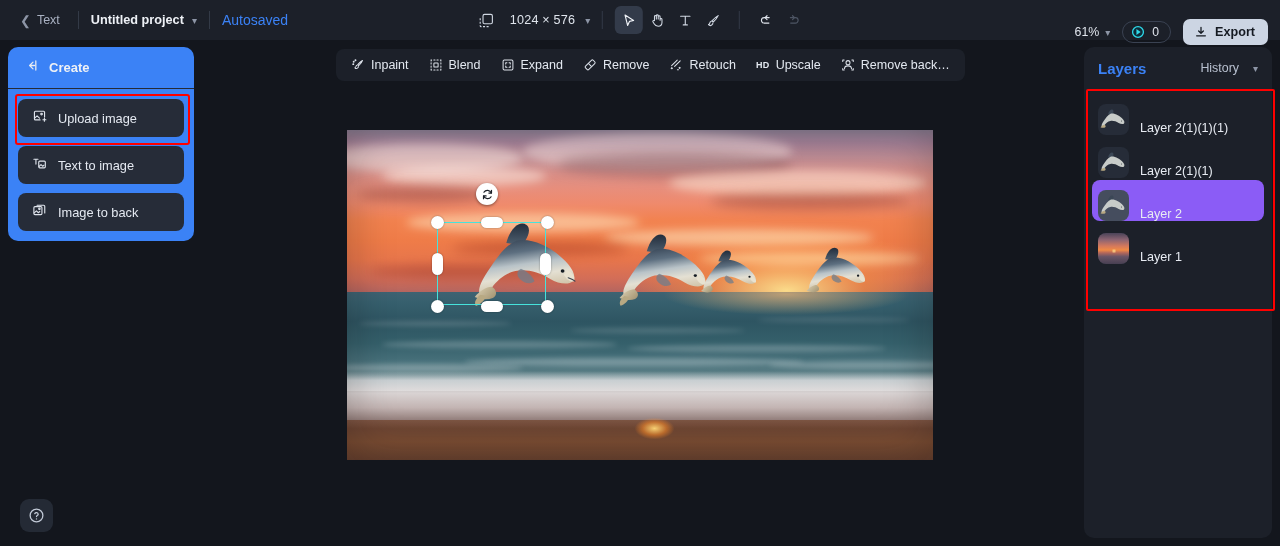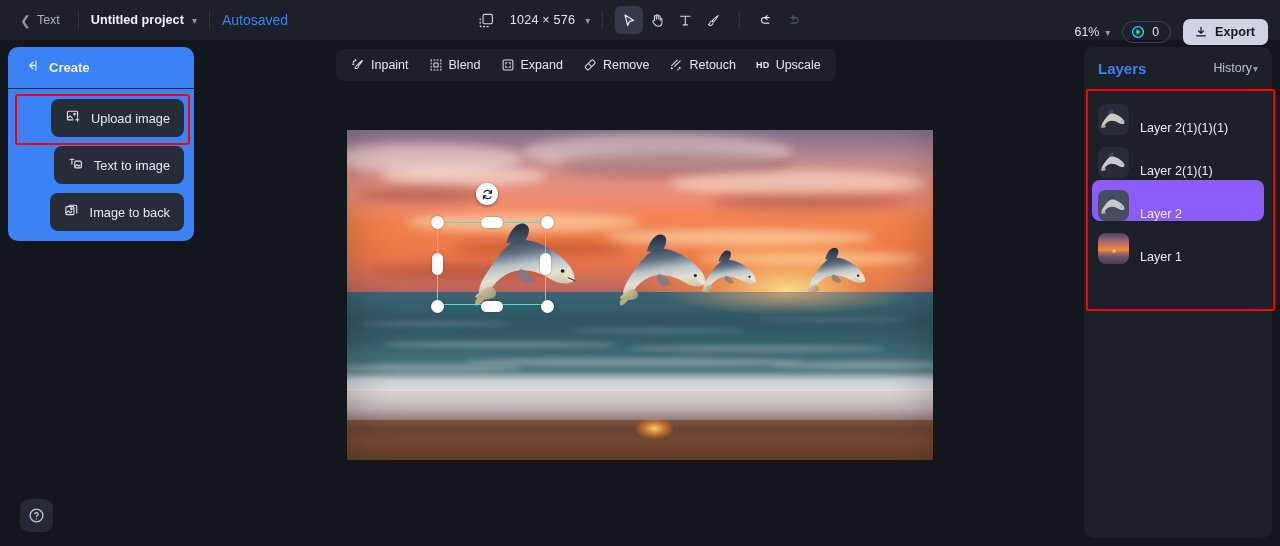--- a/index.html
+++ b/index.html
@@ -61,21 +61,21 @@
   
   .leftpanel {
     position: absolute; left: 8px; top: 47px; width: 186px;
     background: #3b82f6; border-radius: 10px; padding-bottom: 10px;
   }
   .lp-head {
     height: 42px; display: flex; align-items: center; gap: 10px;
     padding: 0 16px; border-bottom: 1px solid #252b36;
   }
   .lp-title { color: #eef1f6; font-size: 13px; font-weight: 700; }
-  .lp-body { padding: 10px 10px 0 10px; display: flex; flex-direction: column; gap: 9px; align-items: flex-end; }
+  .lp-body { padding: 10px 10px 0 10px; display: flex; flex-direction: column; gap: 9px; }
   .lp-item {
     height: 38px; background: #262c38; border-radius: 8px;
     display: flex; align-items: center; gap: 11px; padding: 0 14px;
     color: #e4e9f1; font-size: 12.8px; cursor: pointer;
   }
 
   
   .canvas-toolbar {
     position: absolute; left: 336px; top: 49px; height: 32px;
     background: #1c2029; border-radius: 8px;
@@ -169,21 +169,21 @@
   
   .rightpanel {
     position: absolute; right: 8px; top: 47px; width: 188px; height: 491px;
     background: #1c2029; border-radius: 10px;
   }
   .rp-head {
     height: 42px; display:flex; align-items:center; justify-content: space-between;
     padding: 0 14px;
   }
   .rp-title { color: #3b82f6; font-size: 15px; font-weight: 700; }
-  .rp-hist { color: #b9c1d0; font-size: 12.4px; display:flex; align-items:center; gap:1px; cursor: pointer; }
+  .rp-hist { color: #b9c1d0; font-size: 12.4px; display:flex; align-items:center; gap:14px; cursor: pointer; }
   .layers { padding: 5px 8px 0 8px; display:flex; flex-direction:column; gap: 2px; }
   .layer-row {
     display:flex; align-items:flex-end; gap: 11px;
     height: 41px; border-radius: 8px; padding: 0 6px; cursor: pointer;
   }
   .layer-row.selected { background: #8b5cf6; }
   .thumb { width: 31px; height: 31px; border-radius: 8px; overflow:hidden; background:#262c38; position:relative; flex: 0 0 auto; }
   .thumb.selected-bg { background:#454d5e; }
   .layer-name { color: #e7ebf2; font-size: 12.6px; }
   .thumb-sunset {
@@ -380,20 +380,28 @@
         <path d="M2.5 11.6h1.5M3.2 10.9v1.5M11.4 11.2h1.5M12.2 10.5v1.5M9.6 13.4h1.2"></path>
       </svg>
       <span>Retouch</span>
     </div>
 
     <div class="ct-item">
       <span class="hd-tag">HD</span>
       <span>Upscale</span>
     </div>
 
+    <div class="ct-item">
+      <svg width="14" height="14" viewBox="0 0 16 16" fill="none" stroke="#dfe4ec" stroke-width="1.15" stroke-linecap="round">
+        <circle cx="8" cy="5.3" r="2.3"></circle>
+        <path d="M4 12.4c0-2.2 1.8-3.4 4-3.4s4 1.2 4 3.4"></path>
+        <path d="M2 2.4h1.6M2 2.4v1.6M14 2.4h-1.6M14 2.4v1.6M2 13.6h1.6M2 13.6V12M14 13.6h-1.6M14 13.6V12"></path>
+      </svg>
+      <span>Remove back…</span>
+    </div>
   </div>
 
   <div class="canvas-wrap">
     <div class="artboard">
       <div class="sky"></div>
 
       <div class="cloud" style="left:-4%;  top:4%;  width:34%; height:9%;  background:#f7cfc0;"></div>
       <div class="cloud" style="left:6%;   top:11%; width:28%; height:6%;  background:#fbd9c8;"></div>
       <div class="cloud dark" style="left:2%; top:17%; width:22%; height:5%; background:#8a5f63;"></div>
       <div class="cloud" style="left:30%;  top:1%;  width:46%; height:11%; background:#e7bdb3;"></div>

